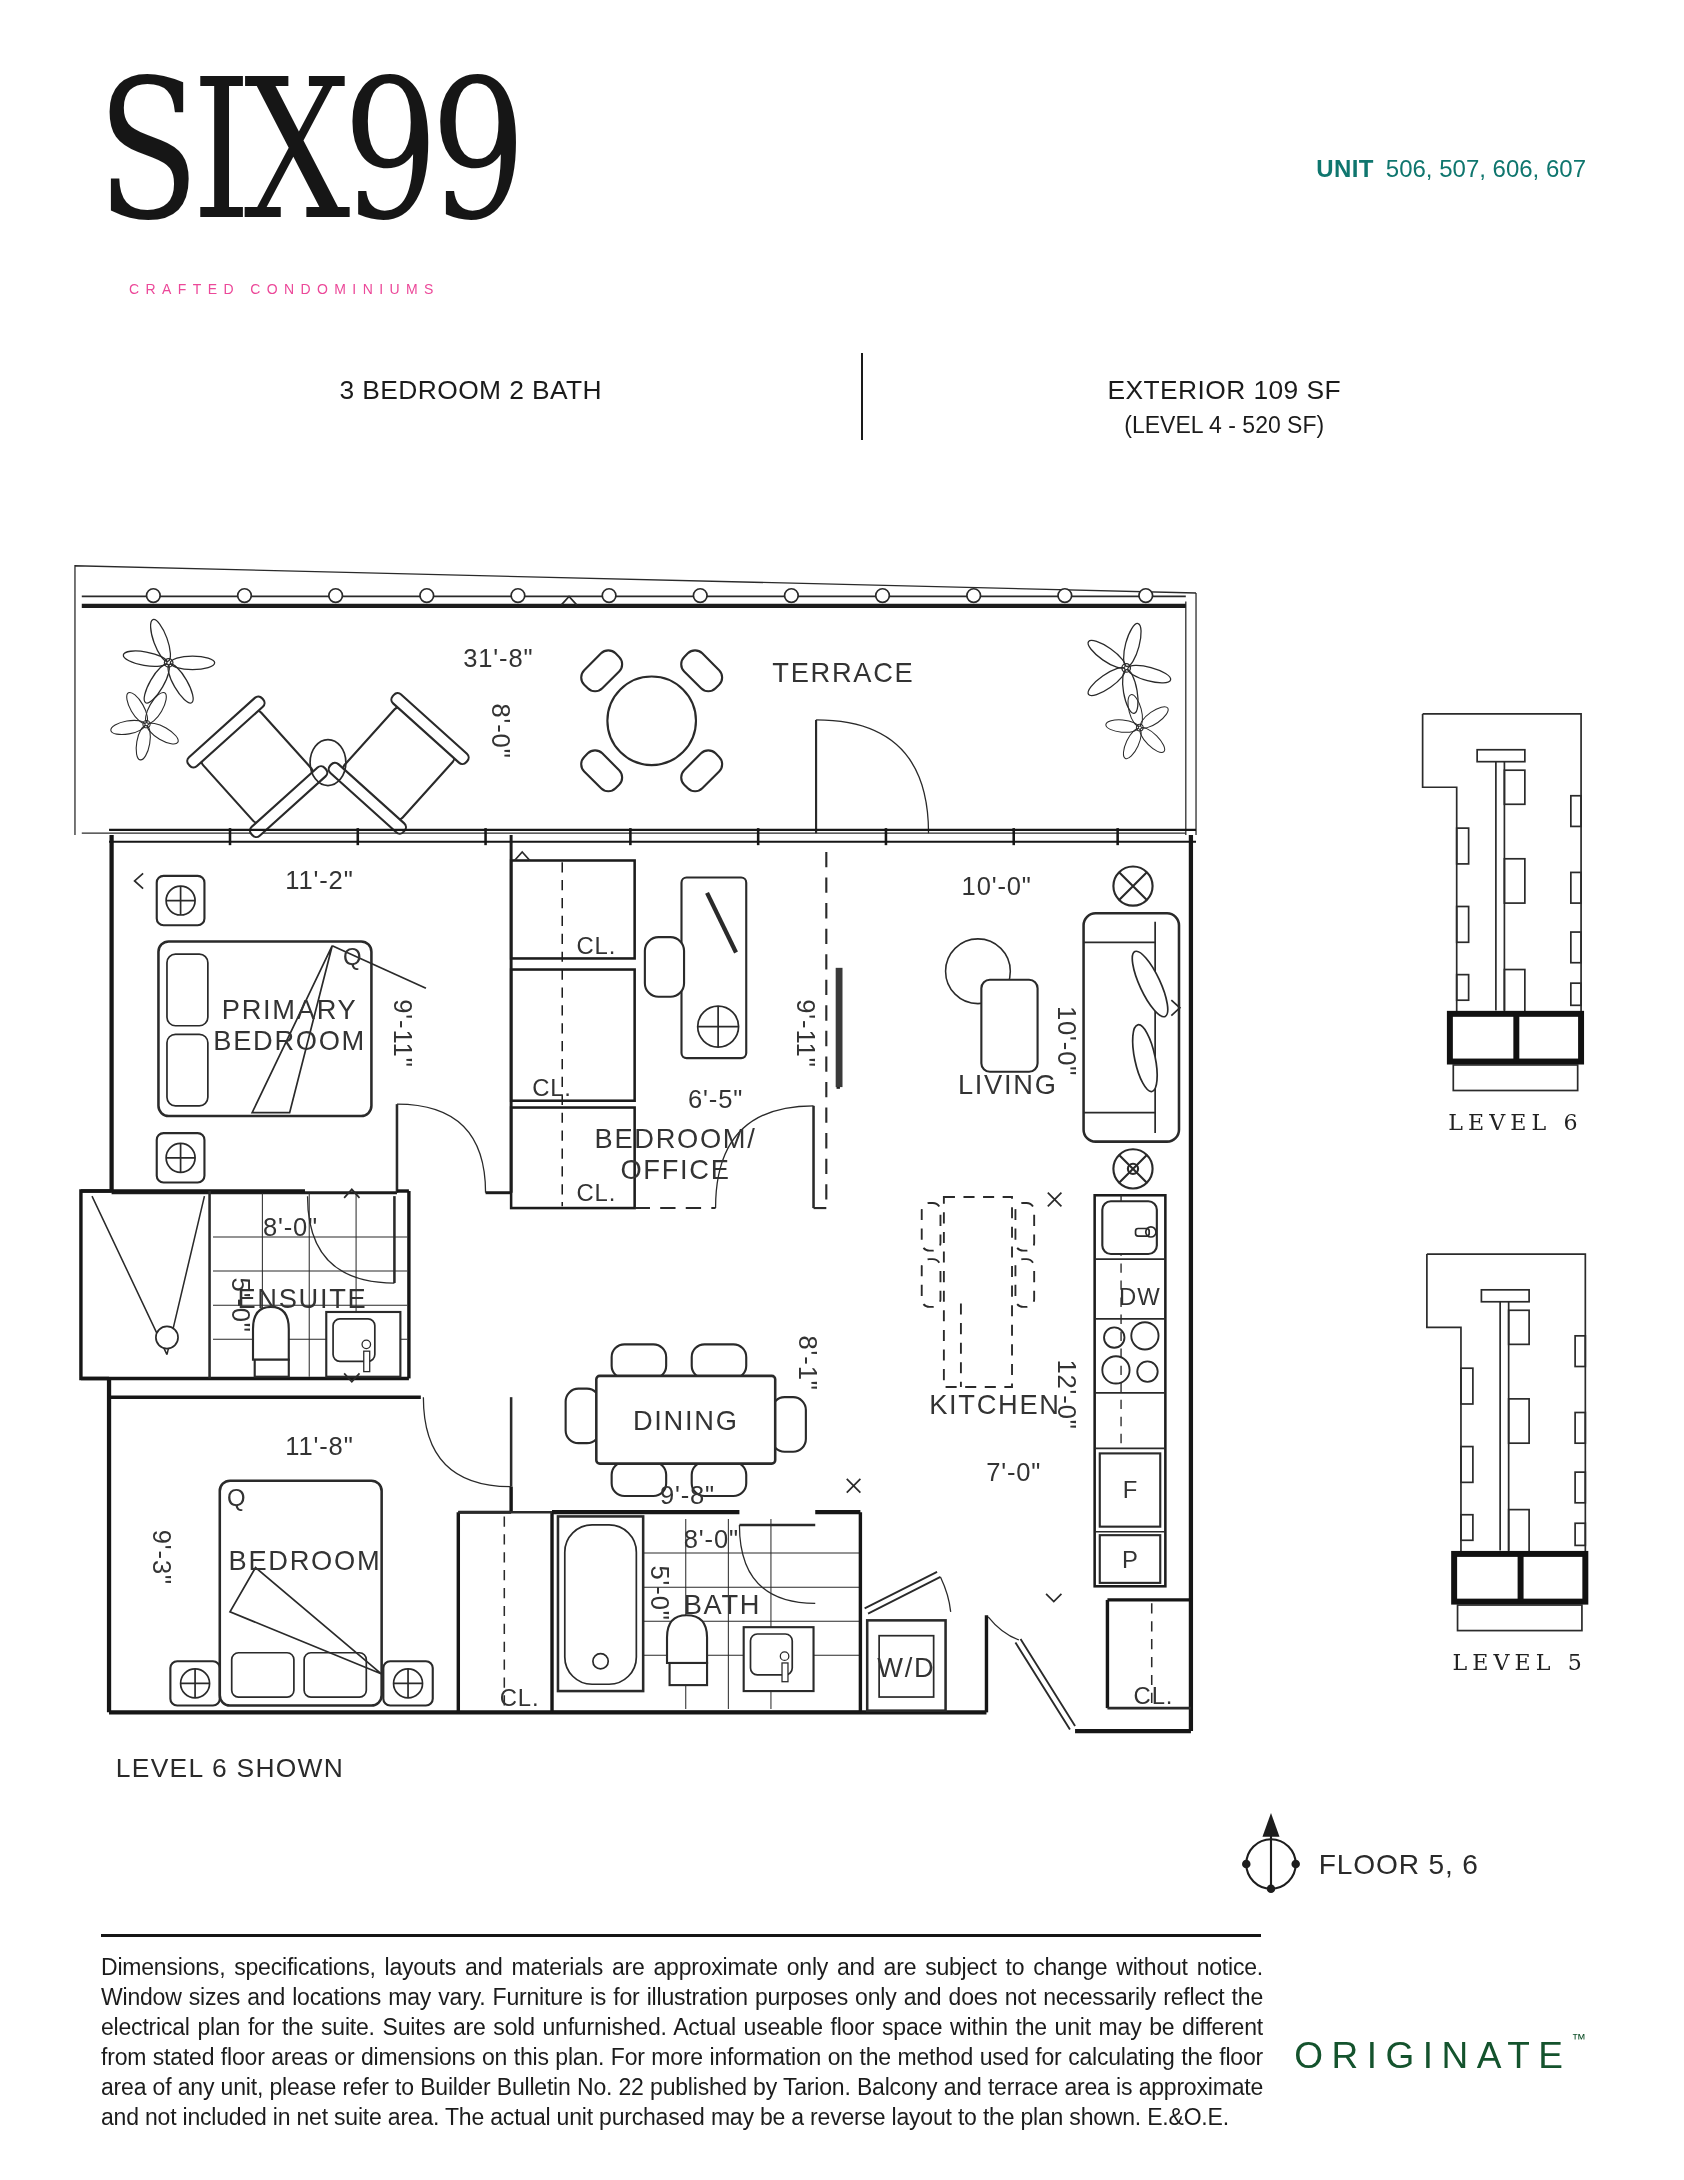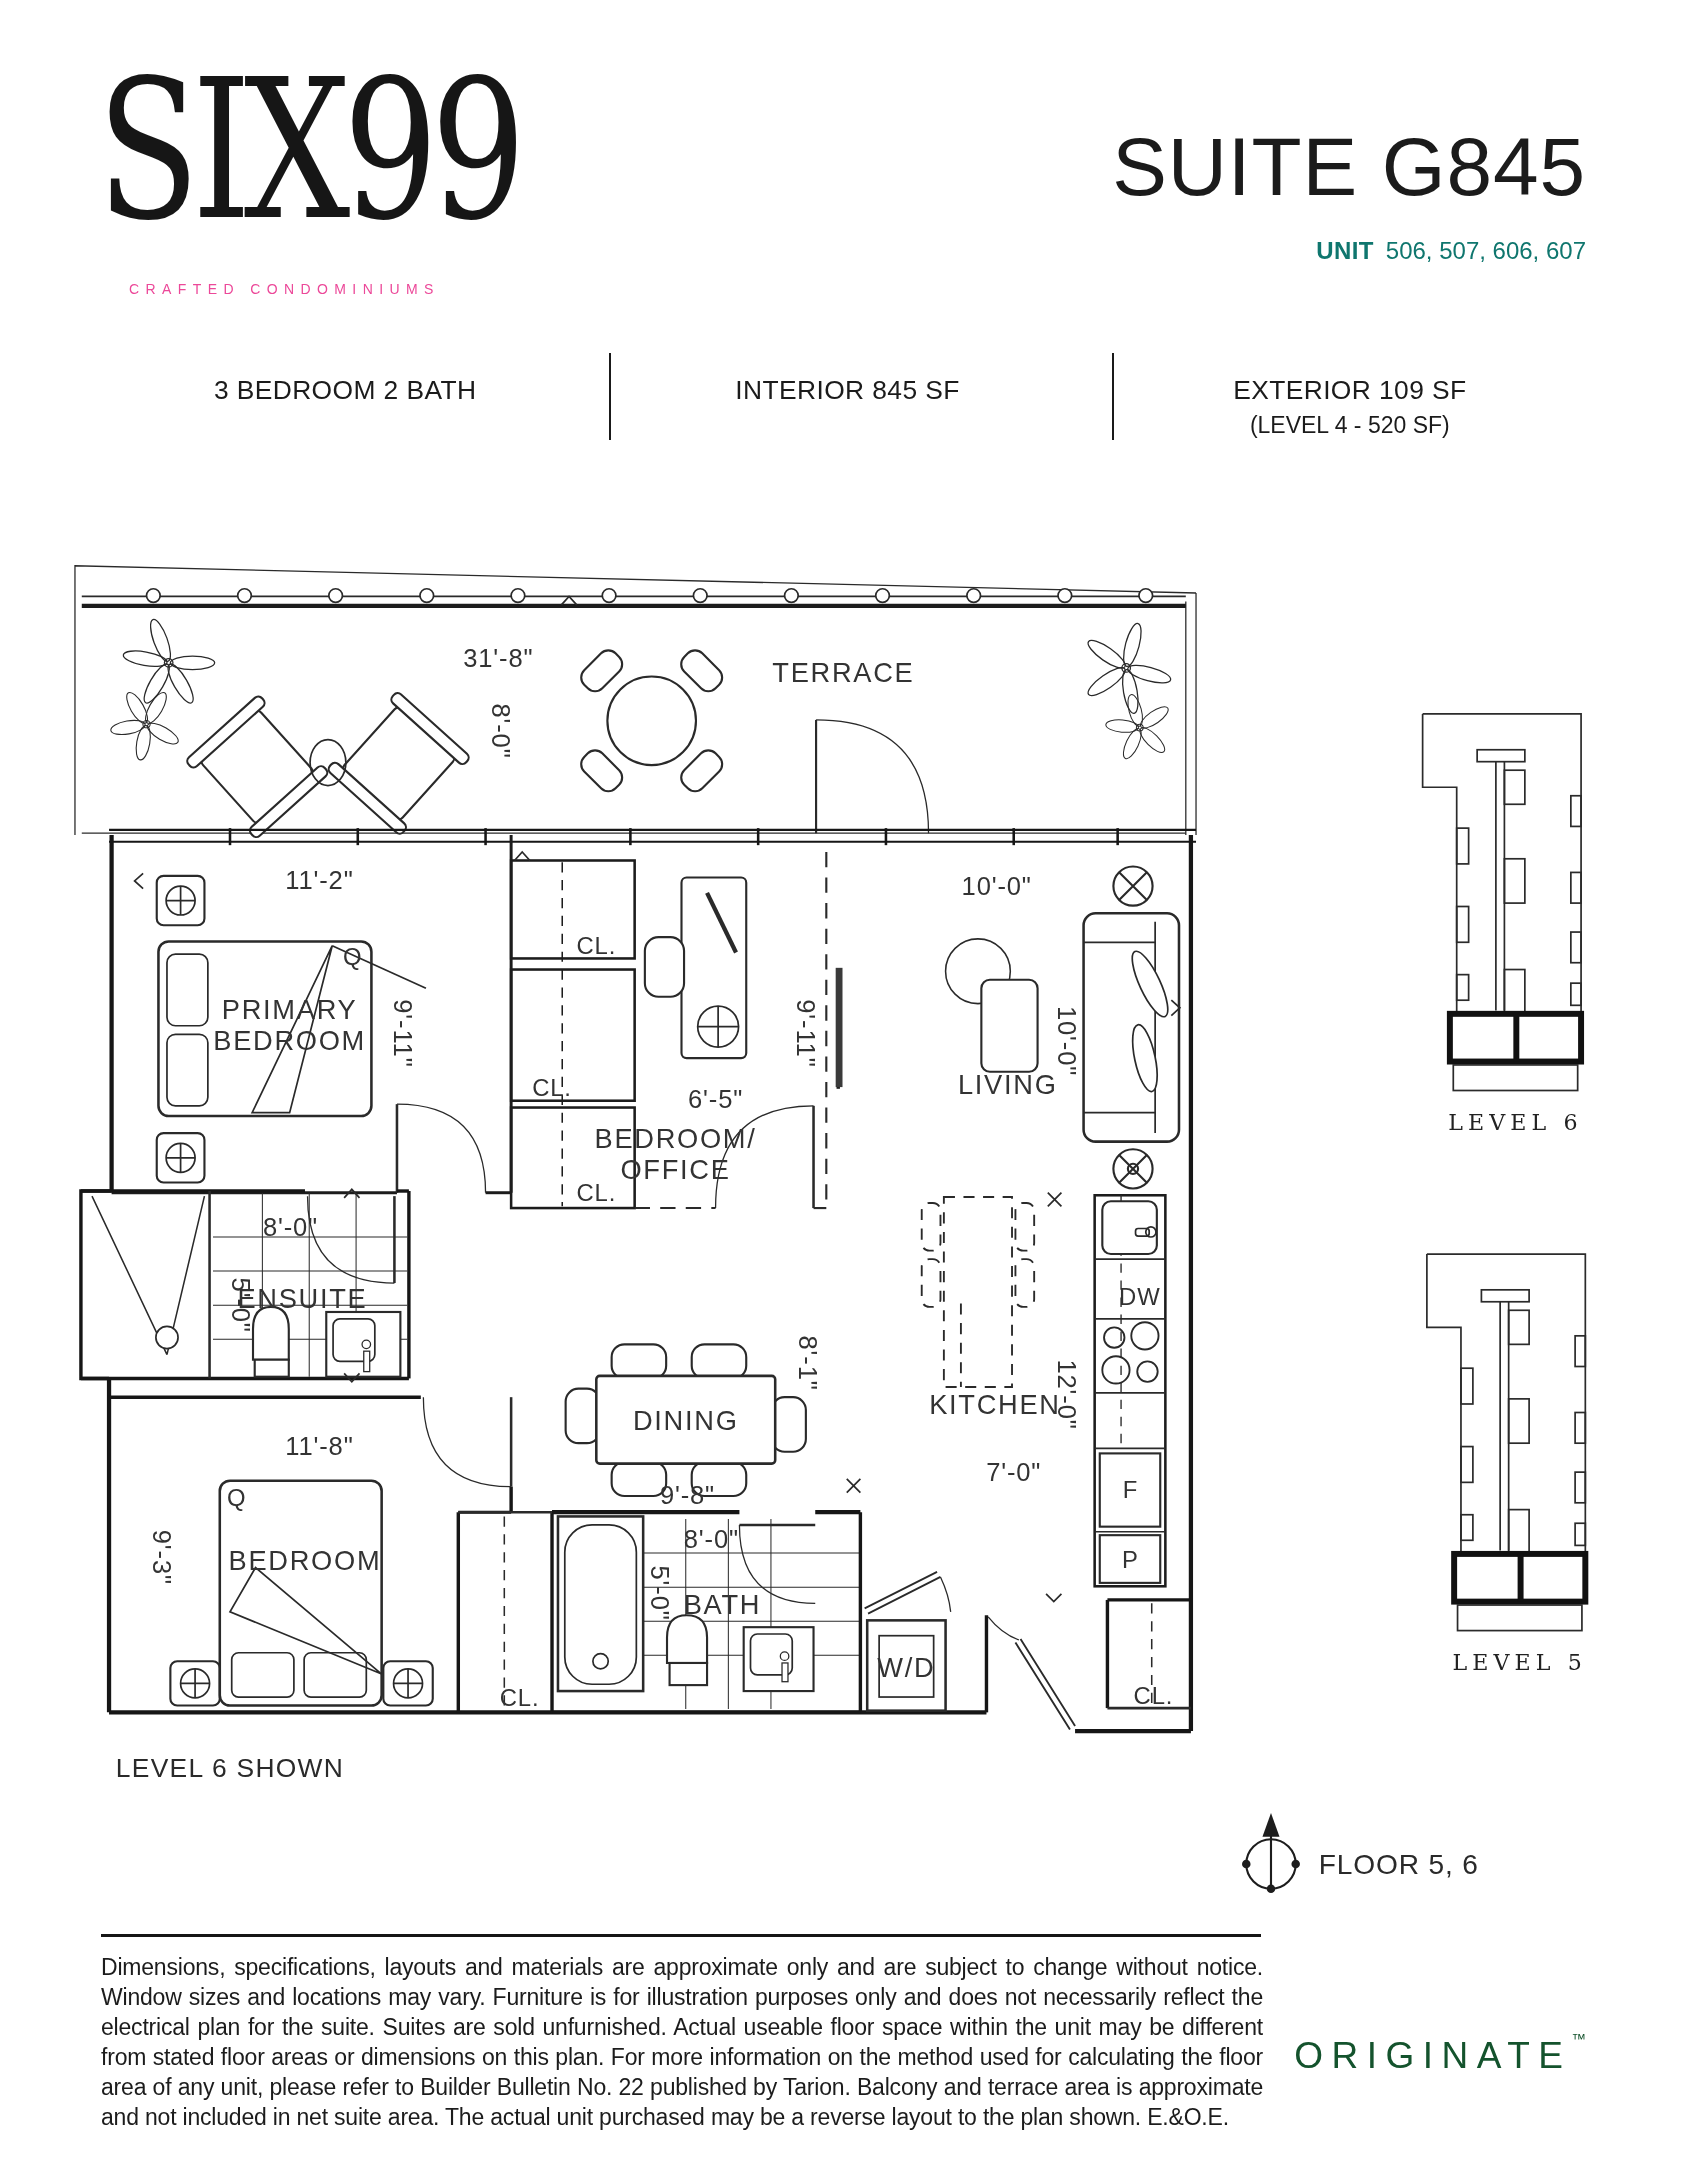--- a/index.html
+++ b/index.html
@@ -38,32 +38,28 @@
   .originate { position:absolute; right:99px; top:2031px; font-size:37px; letter-spacing:8.5px; color:#14532d; white-space:nowrap; }
   .originate .tm { font-size:14.5px; letter-spacing:0; vertical-align:24px; }
 </style>
 </head>
 <body>
 
 <div class="logo">SIX99</div>
 <div class="tagline">CRAFTED CONDOMINIUMS</div>
 
 <div class="suite-block">
-  <div class="suite-title">SUITE G845</div>
   <div class="unit-line">
     <span class="ul">UNIT</span><span>506, 507, 606, 607</span>
   </div>
 </div>
 
 <div class="summary">
   <div class="sum-cell">
     <div class="sum-main">3 BEDROOM  2 BATH</div>
-  </div>
-  <div class="sum-cell">
-    <div class="sum-main">INTERIOR 845 SF</div>
   </div>
   <div class="sum-cell">
     <div class="sum-main">EXTERIOR 109 SF</div>
     <div class="sum-sub">(LEVEL 4 - 520 SF)</div>
   </div>
 </div>
 
 <svg class="plan" width="1685" height="2181" viewBox="0 0 1978 2560">
   <g fill="none" stroke="#2a2a2a" stroke-width="2">
 

